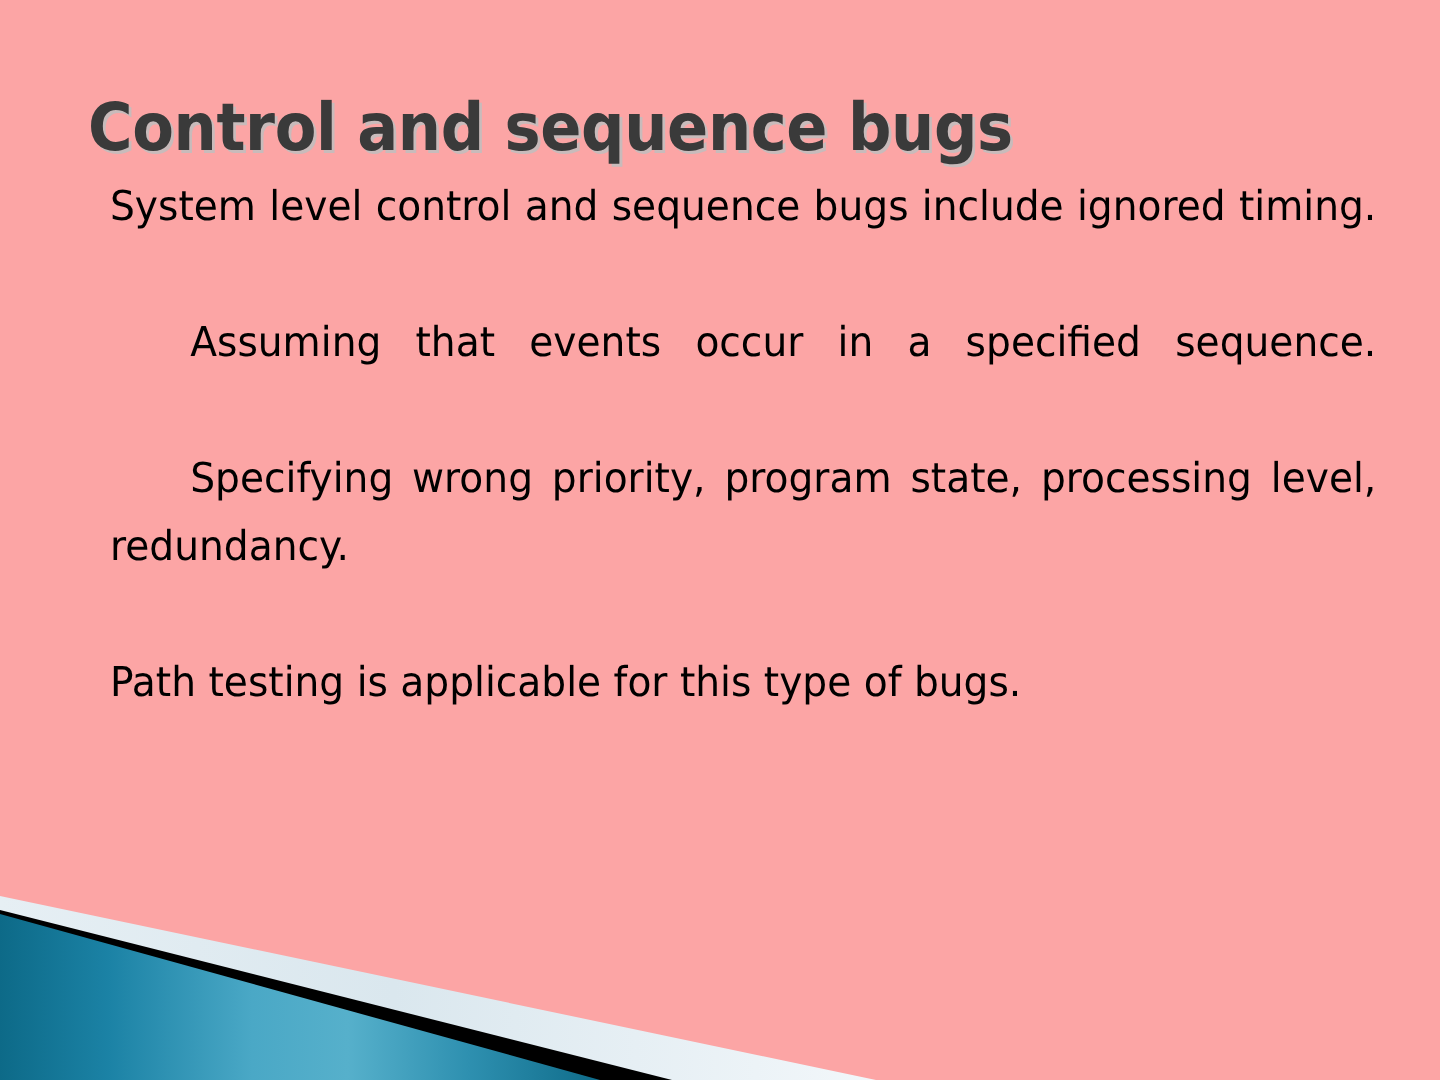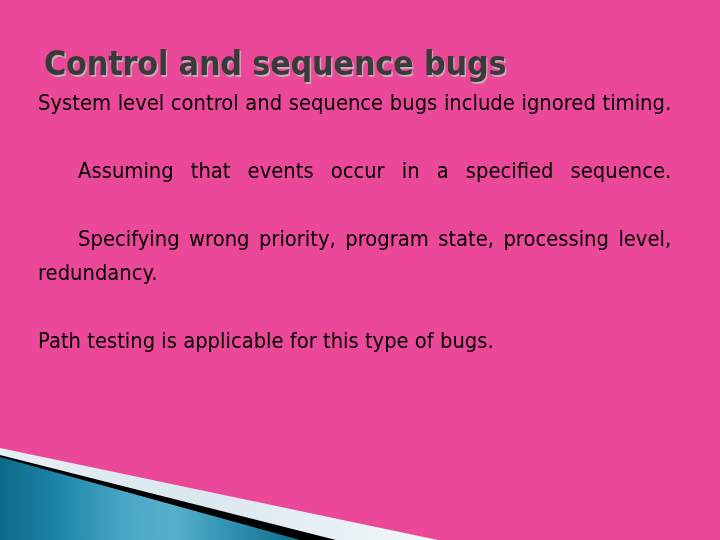--- a/index.html
+++ b/index.html
@@ -11,21 +11,21 @@
     height: 540px;
     background: #ffffff;
     font-family: "DejaVu Sans", sans-serif;
     overflow: hidden;
   }
 
   .slide {
     position: relative;
     width: 720px;
     height: 540px;
-    background: #ec4899;
+    background: #fca5a5;
     overflow: hidden;
   }
 
   
   .slide-title {
     position: absolute;
     left: 44px;
     top: 20px;
     width: 640px;
     font-family: "DejaVu Sans", sans-serif;
@@ -36,21 +36,21 @@
     line-height: 44px;
     white-space: nowrap;
     transform: scaleX(0.92);
     transform-origin: left center;
     text-shadow: 1.5px 1.5px 0 rgba(190,190,190,0.85);
   }
 
   
   .body-block {
     position: absolute;
-    left: 38px;
+    left: 55px;
     top: 86px;
     width: 633px;
   }
 
   .para {
     margin: 0;
     font-family: "DejaVu Sans", sans-serif;
     font-size: 20.5px;
     line-height: 34px;
     color: #000000;

